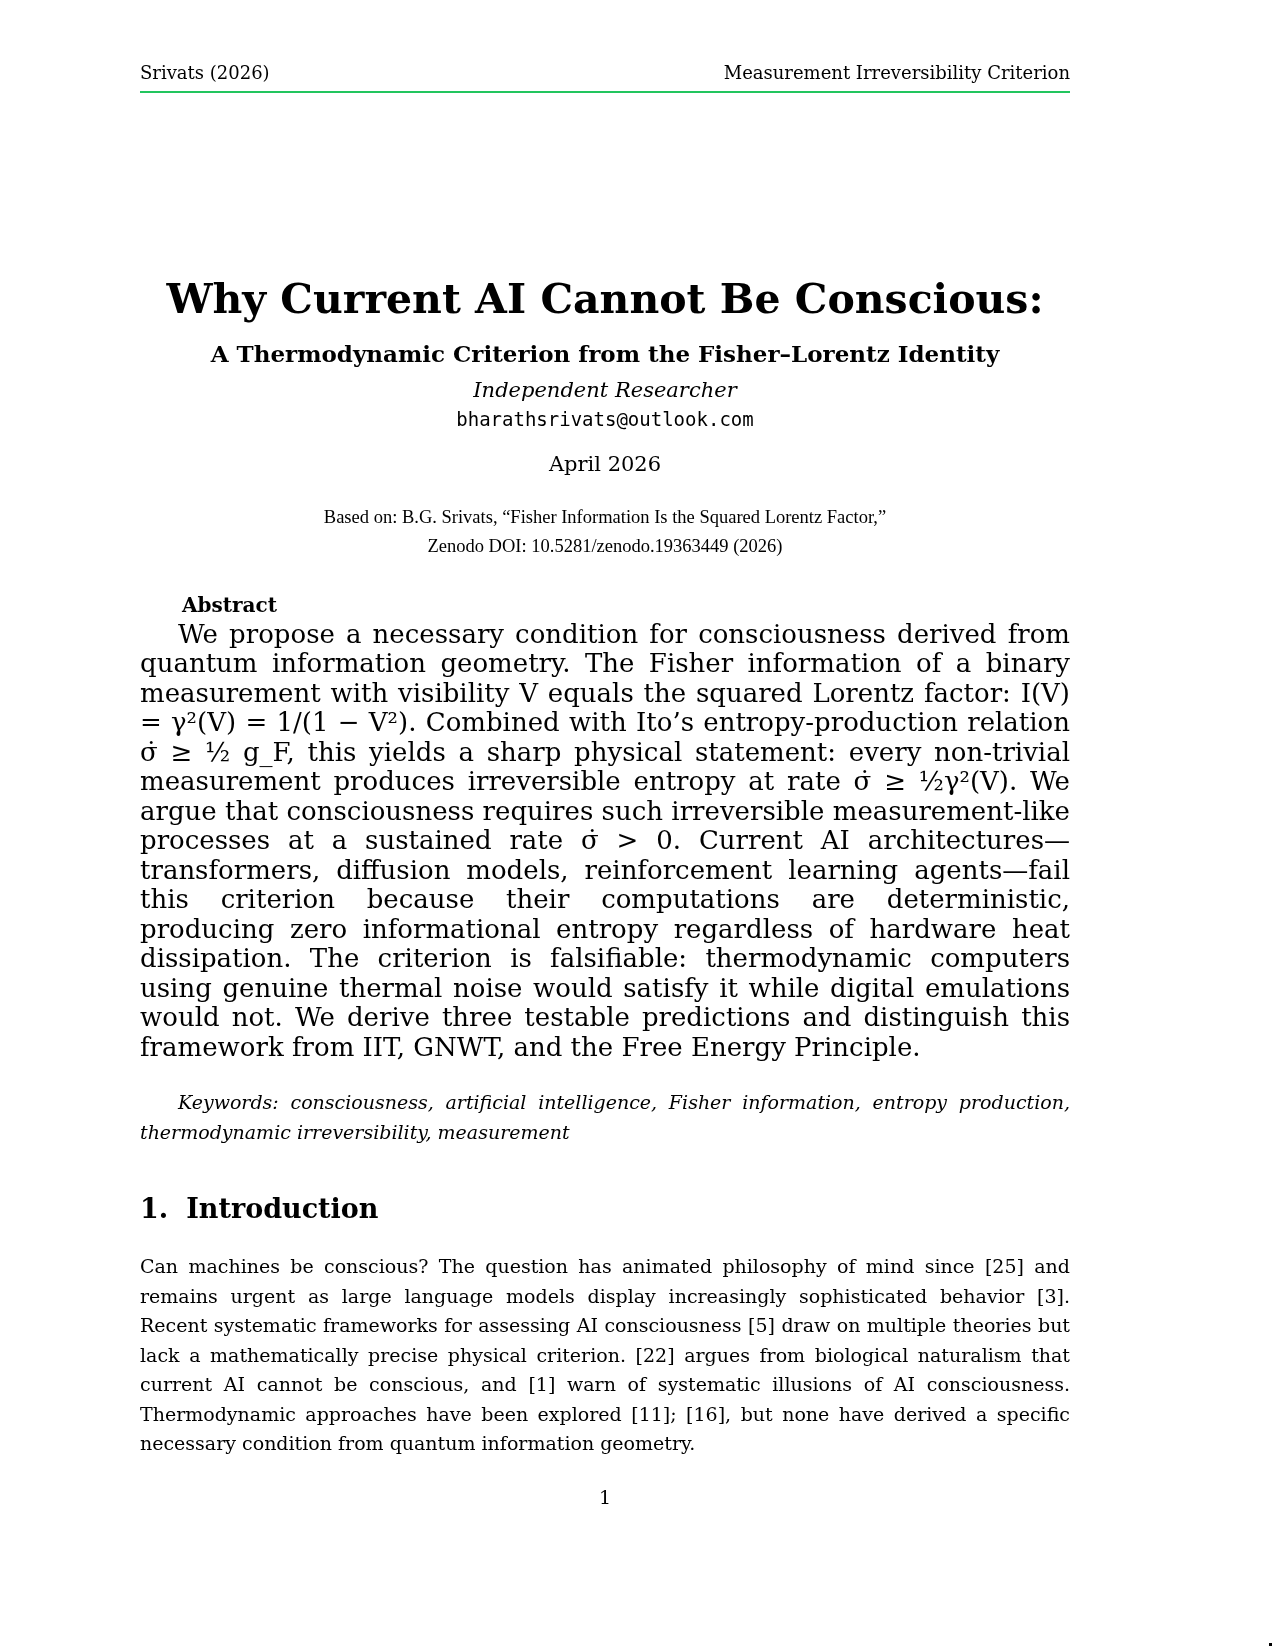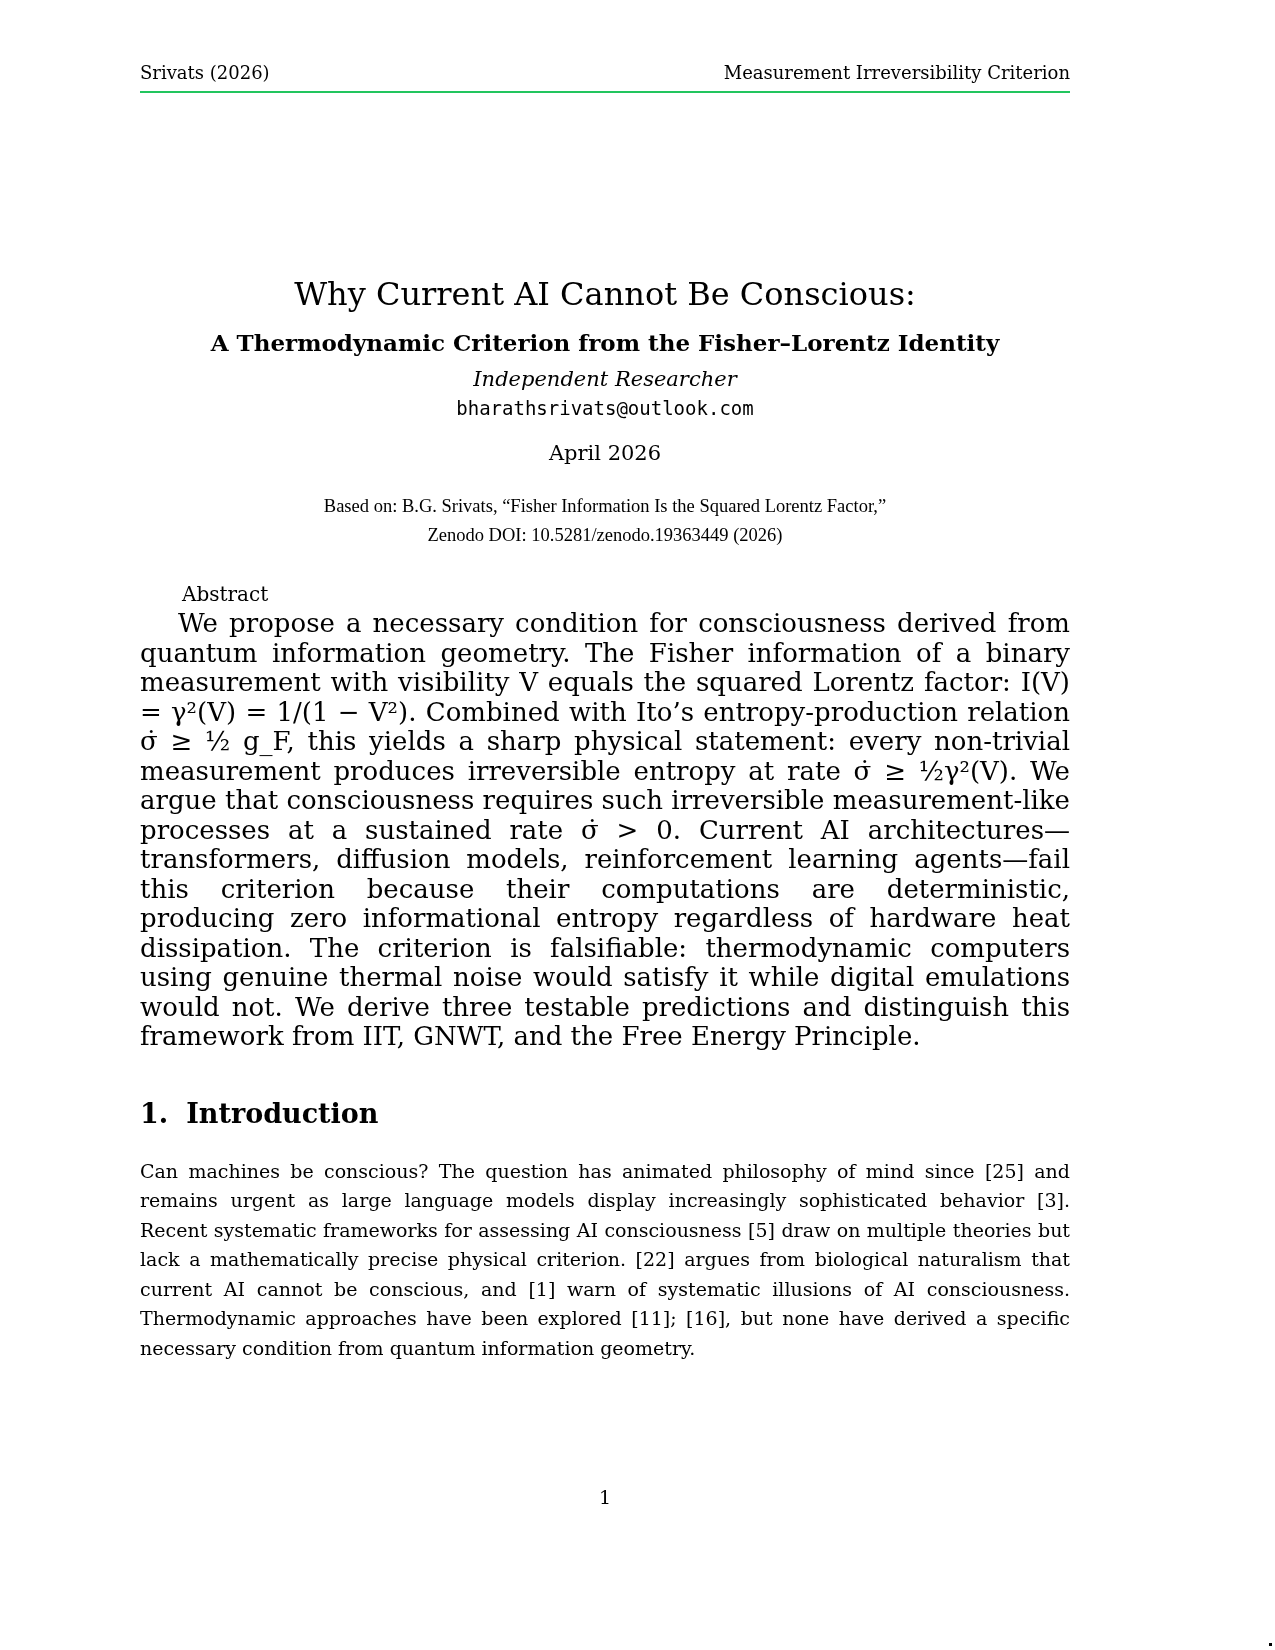--- a/index.html
+++ b/index.html
@@ -32,22 +32,22 @@
     border-bottom: 2px solid #22c55e;
     font-size: 18px;
     line-height: 1.2;
   }
   
   .titleblock {
     text-align: center;
     margin-top: 182px;
   }
   .paper-title {
-    font-size: 32px;
-    font-weight: normal;
+    font-size: 41px;
+    font-weight: bold;
     line-height: 1.2;
     margin: 4px;
   }
   .paper-subtitle {
     font-size: 23px;
     font-weight: bold;
     line-height: 1.25;
     margin: 16px 0 0 0;
   }
   .author-name {
@@ -70,21 +70,21 @@
   }
   .based-on {
     font-size: 18.5px;
     line-height: 1.58;
     margin-top: 27px;
     font-family: Liberation Serif, serif;
   }
   
   .abstract-heading {
     font-size: 20px;
-    font-weight: normal;
+    font-weight: bold;
     margin-top: 32px;
     padding-left: 42px;
     text-align: left;
   }
   .abstract-body {
     font-size: 26px;
     line-height: 29.5px;
     text-align: justify;
     text-indent: 38px;
     margin-top: 3px;
@@ -152,20 +152,21 @@
       <div class="paper-date">April 2026</div>
 
       <div class="based-on">
         <div>Based on: B.G. Srivats, “Fisher Information Is the Squared Lorentz Factor,”</div>
         <div>Zenodo DOI: 10.5281/zenodo.19363449 (2026)</div>
       </div>
     </div>
 
     <div class="abstract-heading">Abstract</div>
     <p class="abstract-body">We propose a necessary condition for consciousness derived from quantum information geometry. The Fisher information of a binary measurement with visibility V equals the squared Lorentz factor: I(V) = γ²(V) = 1/(1 − V²). Combined with Ito’s entropy-production relation σ̇ ≥ ½ g_F, this yields a sharp physical statement: every non-trivial measurement produces irreversible entropy at rate σ̇ ≥ ½γ²(V). We argue that consciousness requires such irreversible measurement-like processes at a sustained rate σ̇ &gt; 0. Current AI architectures—transformers, diffusion models, reinforcement learning agents—fail this criterion because their computations are deterministic, producing zero informational entropy regardless of hardware heat dissipation. The criterion is falsifiable: thermodynamic computers using genuine thermal noise would satisfy it while digital emulations would not. We derive three testable predictions and distinguish this framework from IIT, GNWT, and the Free Energy Principle.</p>
+    <p class="abstract-keywords">Keywords: consciousness, artificial intelligence, Fisher information, entropy production, thermodynamic irreversibility, measurement</p>
 
     <div class="section-heading">
       <span class="section-number">1.</span><span>Introduction</span>
     </div>
     <p class="section-body">Can machines be conscious? The question has animated philosophy of mind since [25] and remains urgent as large language models display increasingly sophisticated behavior [3]. Recent systematic frameworks for assessing AI consciousness [5] draw on multiple theories but lack a mathematically precise physical criterion. [22] argues from biological naturalism that current AI cannot be conscious, and [1] warn of systematic illusions of AI consciousness. Thermodynamic approaches have been explored [11]; [16], but none have derived a specific necessary condition from quantum information geometry.</p>
 
   </div>
 
   <div class="page-number">1</div>
 

